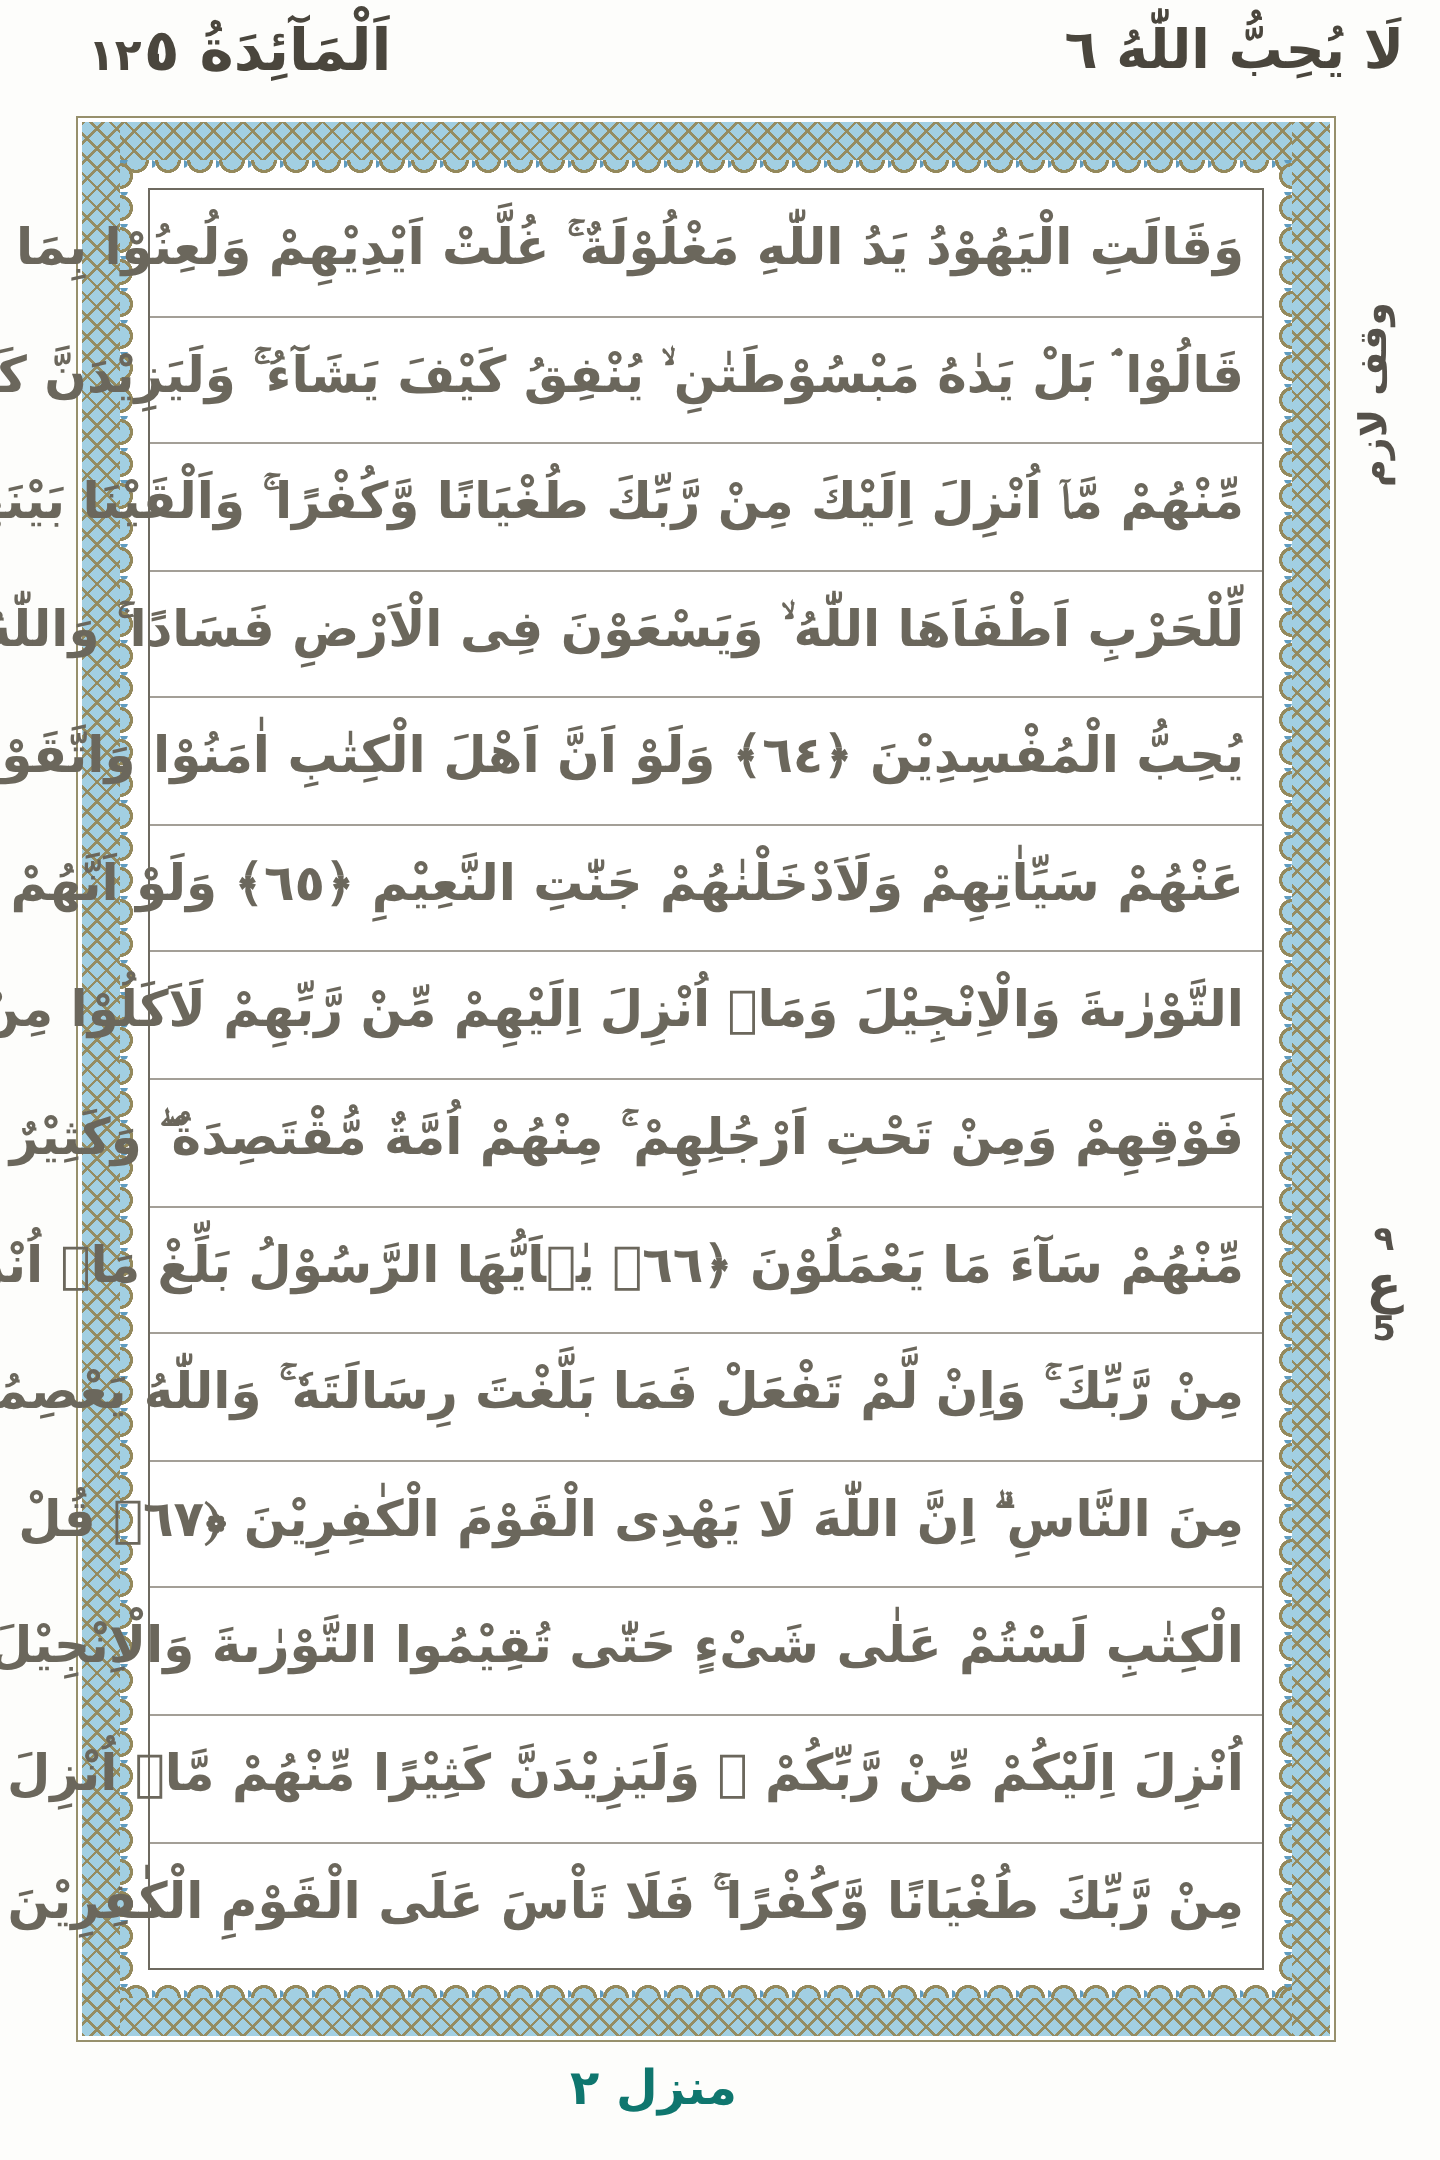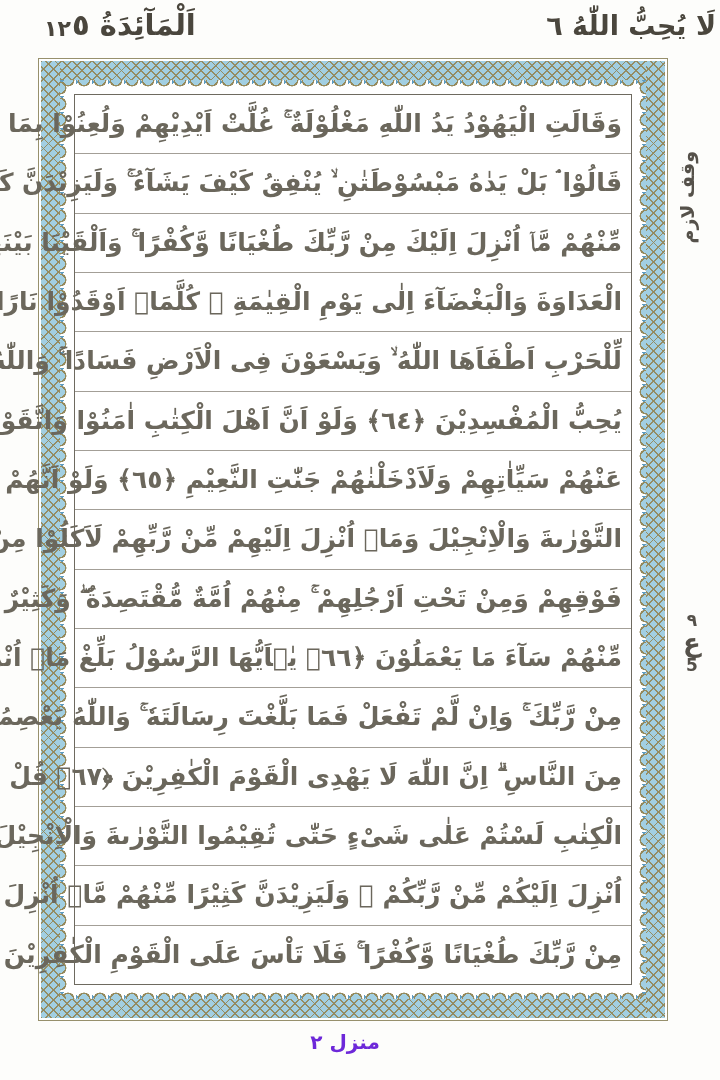--- a/index.html
+++ b/index.html
@@ -5,21 +5,21 @@
   html,body{margin:0;padding:0;}
   body{
     width:720px;height:1080px;position:relative;overflow:hidden;
     background:#fdfdfb;
     font-family:"DejaVu Sans", sans-serif;
   }
   
   .hdr-txt{position:absolute;color:#4a463d;font-weight:bold;white-space:nowrap;margin-left:44px;}
   .hdr-surah{left:28px;top:8px;font-size:29px;}
   .hdr-page{left:0;right:14px;top:16px;text-align:left;font-size:22px;}
-  .hdr-juz{right:4px;top:10px;font-size:27px;}
+  .hdr-juz{right:18px;top:10px;font-size:27px;}
   
   .frame{
     position:absolute;left:38px;top:58px;width:630px;height:963px;
     box-sizing:border-box;border:1px solid #97906c;background:#fff;
   }
   .diamond{
     position:absolute;
     background-color:#a2cfe2;
     background-image:
       repeating-linear-gradient(45deg, rgba(148,137,92,.95) 0 1.3px, rgba(148,137,92,0) 1.3px 7px),
@@ -75,21 +75,21 @@
   .ruku{
     position:absolute;left:676px;top:612px;width:32px;
     text-align:center;color:#55514a;font-weight:bold;line-height:1.05;
   }
   .ruku .r-top{font-size:17px;display:block;}
   .ruku .r-sym{font-size:26px;display:block;}
   .ruku .r-bot{font-size:17px;display:block;}
   
   .manzil{
     position:absolute;left:285px;top:1030px;width:120px;
-    text-align:center;font-size:20px;font-weight:bold;color:#6d28d9;white-space:nowrap;
+    text-align:left;font-size:24px;font-weight:bold;color:#0f766e;white-space:nowrap;
   }
 </style>
 </head>
 <body>
 
 <div class="hdr-txt hdr-surah">اَلْمَآئِدَةُ ٥</div>
 <div class="hdr-txt hdr-page">١٢٠</div>
 <div class="hdr-txt hdr-juz">لَا يُحِبُّ اللّٰهُ ٦</div>
 
 <div class="frame">
@@ -99,21 +99,20 @@
   <div class="diamond band-right"></div>
   <div class="scallop sc-top"></div>
   <div class="scallop sc-bottom"></div>
   <div class="scallop sc-left"></div>
   <div class="scallop sc-right"></div>
 
   <div class="textbox">
     <div class="qline">وَقَالَتِ الْيَهُوْدُ يَدُ اللّٰهِ مَغْلُوْلَةٌ ۚ غُلَّتْ اَيْدِيْهِمْ وَلُعِنُوْا بِمَا</div>
     <div class="qline">قَالُوْا ۘ بَلْ يَدٰهُ مَبْسُوْطَتٰنِ ۙ يُنْفِقُ كَيْفَ يَشَآءُ ۚ وَلَيَزِيْدَنَّ كَثِيْرًا</div>
     <div class="qline">مِّنْهُمْ مَّاۤ اُنْزِلَ اِلَيْكَ مِنْ رَّبِّكَ طُغْيَانًا وَّكُفْرًا ۚ وَاَلْقَيْنَا بَيْنَهُمُ</div>
-    <div class="qline">الْعَدَاوَةَ وَالْبَغْضَآءَ اِلٰى يَوْمِ الْقِيٰمَةِ ۚ كُلَّمَاۤ اَوْقَدُوْا نَارًا</div>
     <div class="qline">لِّلْحَرْبِ اَطْفَاَهَا اللّٰهُ ۙ وَيَسْعَوْنَ فِى الْاَرْضِ فَسَادًا ۚ وَاللّٰهُ لَا</div>
     <div class="qline">يُحِبُّ الْمُفْسِدِيْنَ ﴿٦٤﴾ وَلَوْ اَنَّ اَهْلَ الْكِتٰبِ اٰمَنُوْا وَاتَّقَوْا لَكَفَّرْنَا</div>
     <div class="qline">عَنْهُمْ سَيِّاٰتِهِمْ وَلَاَدْخَلْنٰهُمْ جَنّٰتِ النَّعِيْمِ ﴿٦٥﴾ وَلَوْ اَنَّهُمْ اَقَامُوا</div>
     <div class="qline">التَّوْرٰىةَ وَالْاِنْجِيْلَ وَمَاۤ اُنْزِلَ اِلَيْهِمْ مِّنْ رَّبِّهِمْ لَاَكَلُوْا مِنْ</div>
     <div class="qline">فَوْقِهِمْ وَمِنْ تَحْتِ اَرْجُلِهِمْ ۚ مِنْهُمْ اُمَّةٌ مُّقْتَصِدَةٌ ۖ وَكَثِيْرٌ</div>
     <div class="qline">مِّنْهُمْ سَآءَ مَا يَعْمَلُوْنَ ﴿٦٦﴾ يٰۤاَيُّهَا الرَّسُوْلُ بَلِّغْ مَاۤ اُنْزِلَ اِلَيْكَ</div>
     <div class="qline">مِنْ رَّبِّكَ ۚ وَاِنْ لَّمْ تَفْعَلْ فَمَا بَلَّغْتَ رِسَالَتَهٗ ۚ وَاللّٰهُ يَعْصِمُكَ</div>
     <div class="qline">مِنَ النَّاسِ ۗ اِنَّ اللّٰهَ لَا يَهْدِى الْقَوْمَ الْكٰفِرِيْنَ ﴿٦٧﴾ قُلْ يٰۤاَهْلَ</div>
     <div class="qline">الْكِتٰبِ لَسْتُمْ عَلٰى شَىْءٍ حَتّٰى تُقِيْمُوا التَّوْرٰىةَ وَالْاِنْجِيْلَ وَمَاۤ</div>
     <div class="qline">اُنْزِلَ اِلَيْكُمْ مِّنْ رَّبِّكُمْ ۗ وَلَيَزِيْدَنَّ كَثِيْرًا مِّنْهُمْ مَّاۤ اُنْزِلَ اِلَيْكَ</div>

